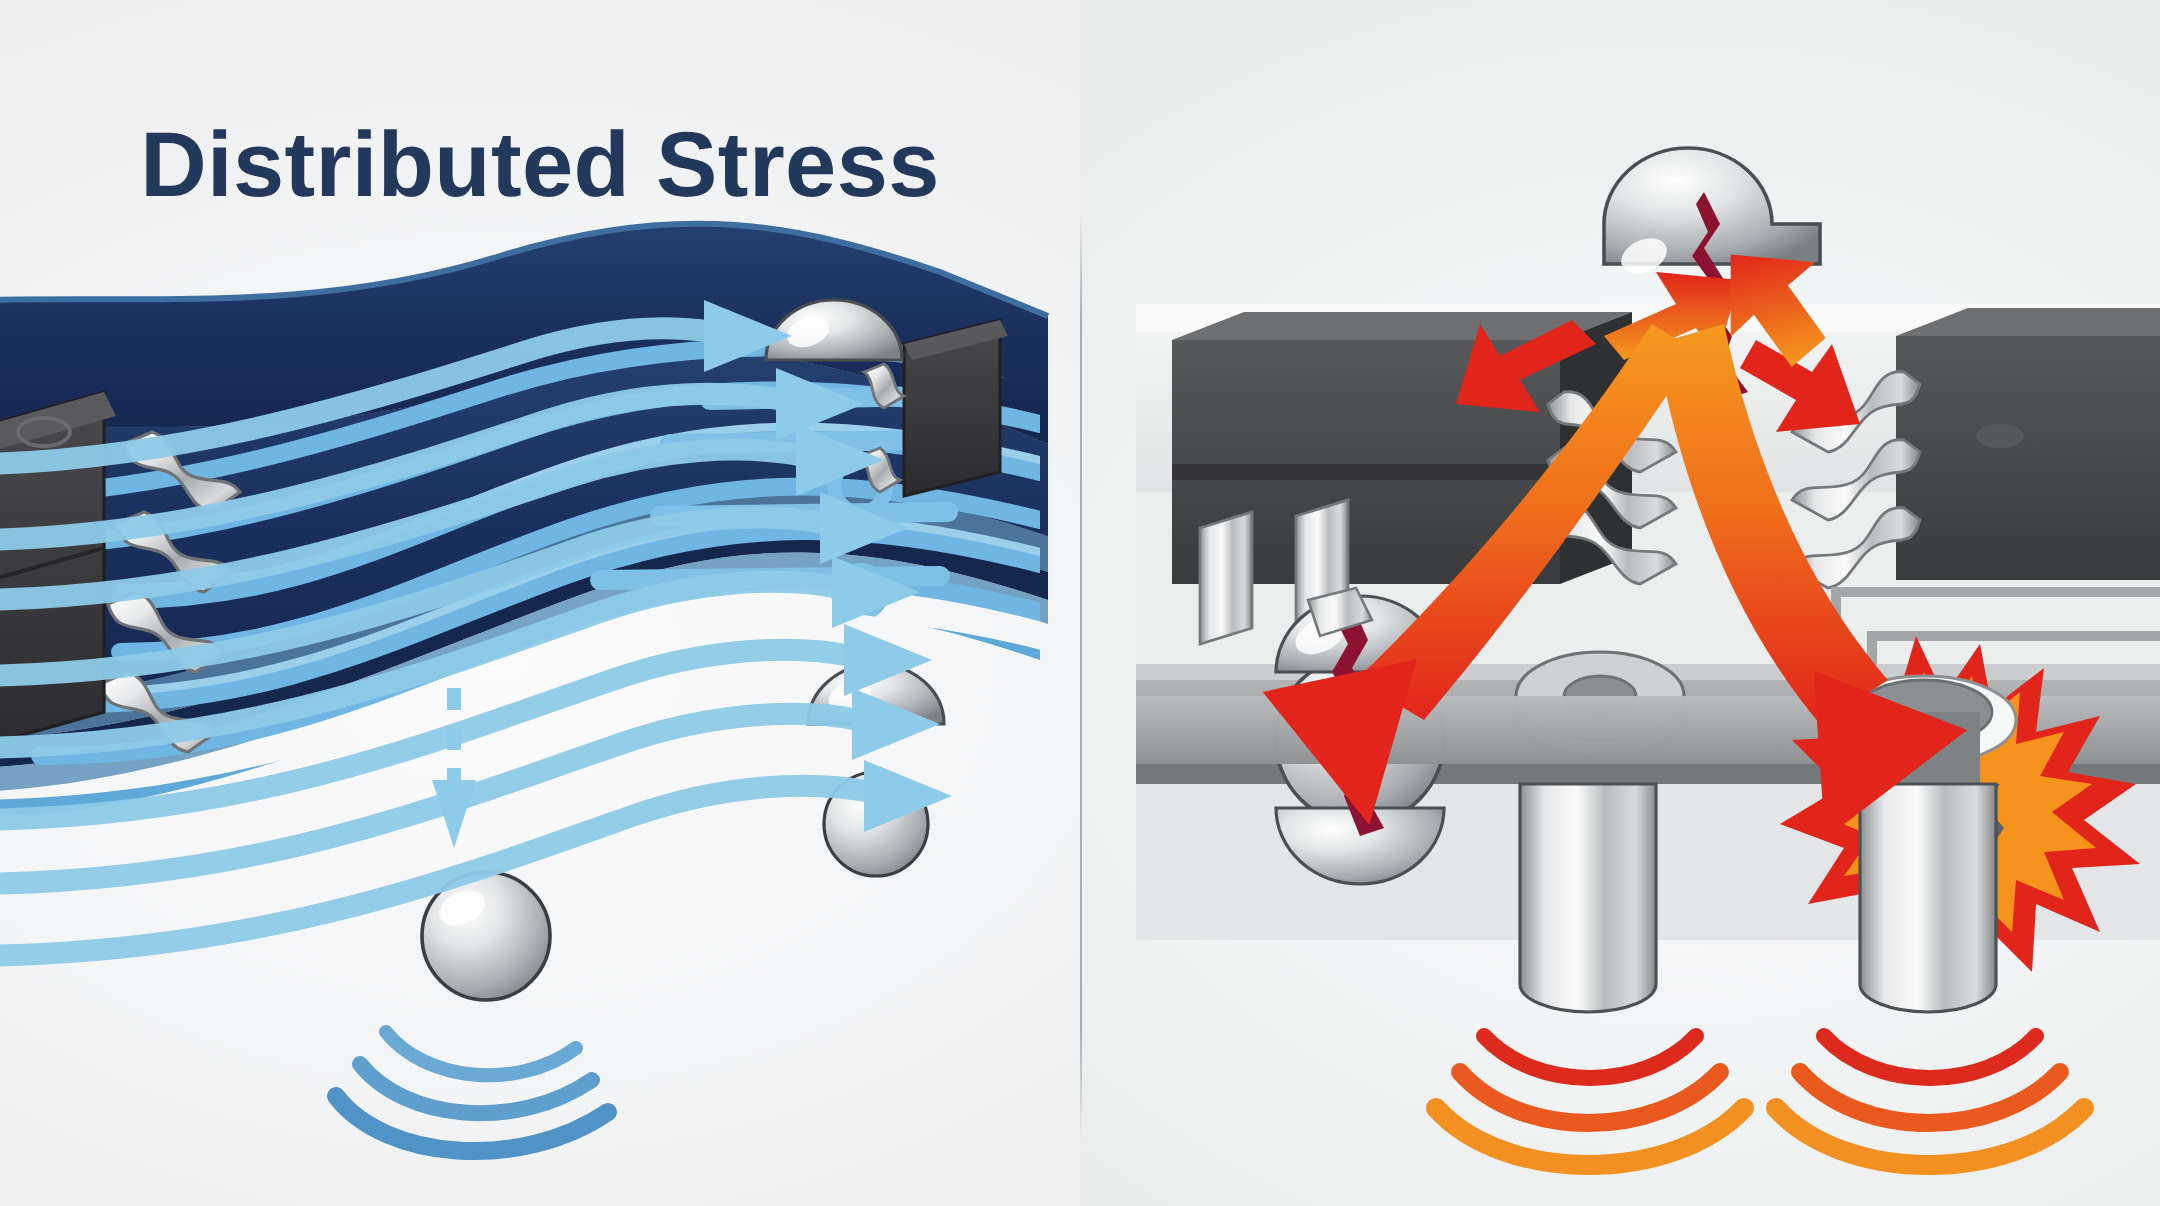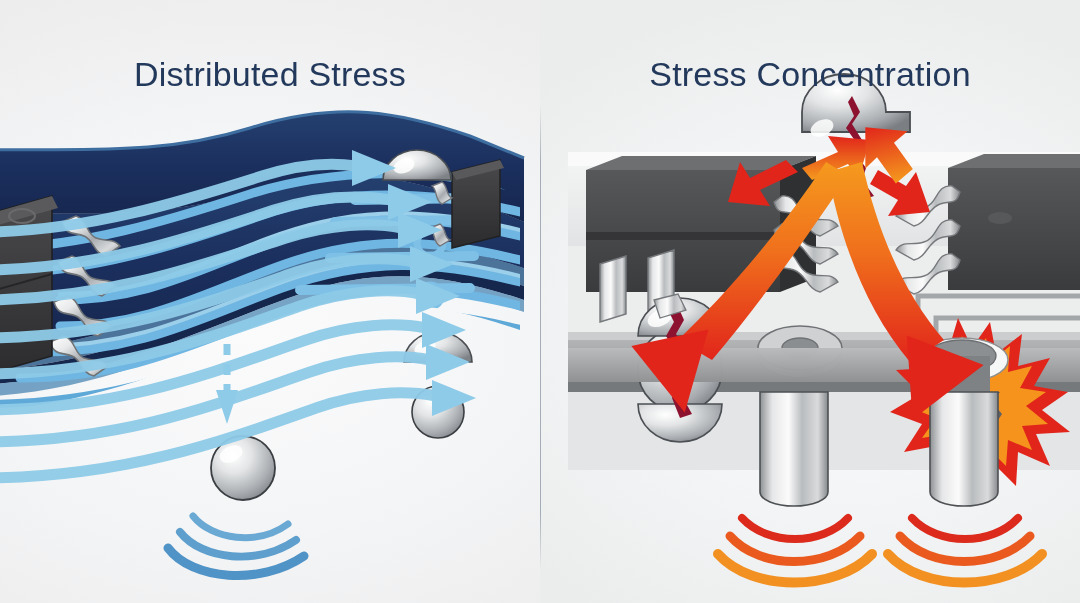--- a/index.html
+++ b/index.html
@@ -15,22 +15,22 @@
       radial-gradient(ellipse 520px 360px at 250px 330px, #fbfbfc 0%, #f4f5f6 55%, #ededee 100%),
       linear-gradient(160deg,#ffffff 0%,#fafafa 40%,#f0f1f2 100%);
   }
   .bg-right{
     position:absolute;left:540px;top:0;width:540px;height:603px;
     background:radial-gradient(ellipse 430px 340px at 300px 330px,#fcfcfd 0%,#f3f4f5 55%,#ebecec 100%);
   }
   
   .title{
     position:absolute;top:55px;
-    font-size:34px;letter-spacing:.2px;
-    color:#23395c;white-space:nowrap;
+    font-size:46px;letter-spacing:.2px;
+    color:#23395c;white-space:nowrap;font-weight:bold;
   }
   #title-left{left:0;width:540px;text-align:center;}
   #title-right{left:540px;width:540px;text-align:center;}
   .divider{
     position:absolute;left:540px;top:105px;width:1px;height:465px;
     background:linear-gradient(to bottom,rgba(150,160,170,0) 0%,rgba(140,152,165,.75) 12%,rgba(140,152,165,.75) 88%,rgba(150,160,170,0) 100%);
   }
   
   .logo{position:absolute;left:478px;top:18px;width:124px;height:72px;}
   .logo svg{display:block;}
@@ -355,18 +355,17 @@
       <g>
         <path d="M862,162 C878,236 906,296 944,340 l-34,22 C866,310 840,240 828,172 Z" fill="url(#stressArrow)"></path>
         <path d="M912,330 l72,40 l-78,44 z" fill="#e1251b" transform="rotate(-8 948 370)"></path>
       </g>
     </g>
   </svg>
   </div>
 
   <div class="title" id="title-left">Distributed Stress</div>
 
-  <div class="title" id="title-right">Stress Concentration</div>
 
   <div class="divider"></div>
 
 
 </div>
 
 </body></html>

